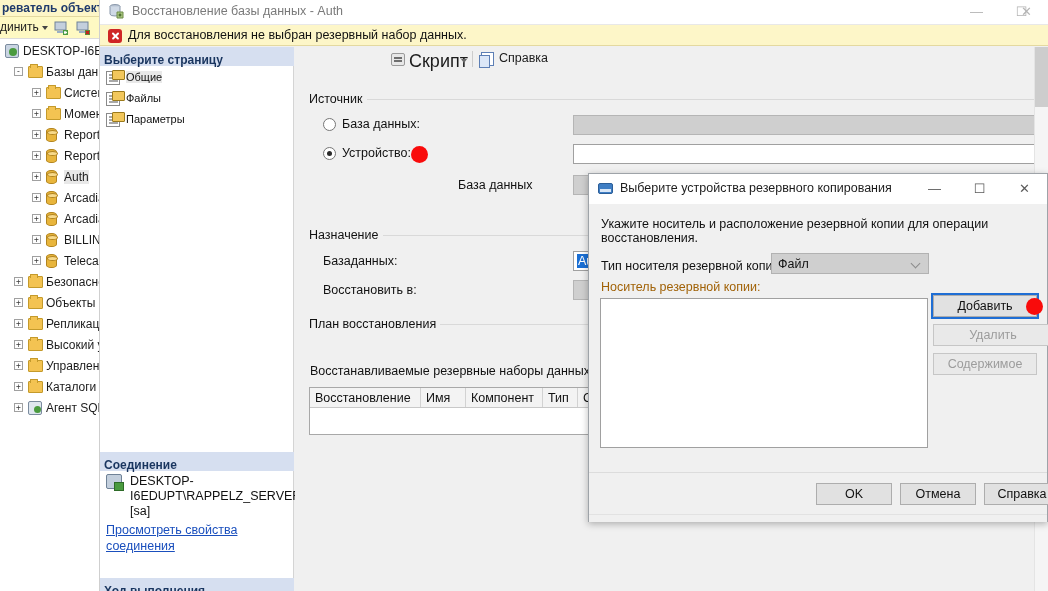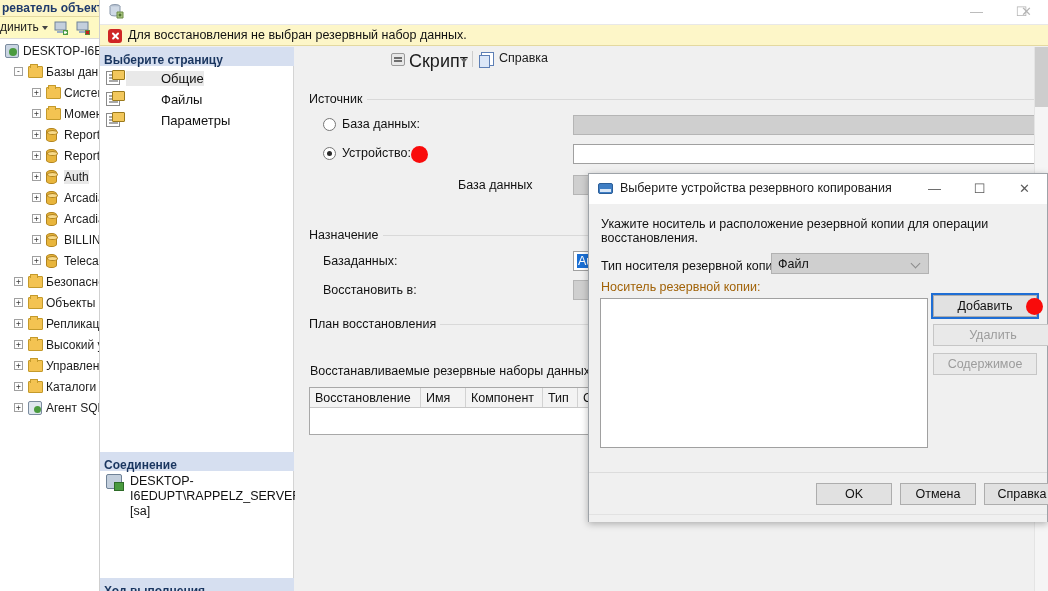--- a/index.html
+++ b/index.html
@@ -153,21 +153,21 @@
   }
   .ico-page::before {
     content: ""; position: absolute; left: 2px; top: 2px; width: 9px; height: 2px;
     background: #a8a8a8; box-shadow: 0 3px 0 #a8a8a8, 0 6px 0 #a8a8a8;
   }
   .ico-page::after {
     content: ""; position: absolute; left: 5px; top: -2px; width: 11px; height: 8px;
     background: #f2c75c; border: 1px solid #9b7a1c; border-radius: 1px;
   }
   .page-label {
-    position: absolute; left: 20px; top: 2px; font-size: 13px; color: #111; padding-left: 35px;
+    position: absolute; left: 20px; top: 2px; font-size: 11px; color: #111;
   }
   .page-item.active .page-label { background: #e9e9e9; }
 
   #conn-host {
     position: absolute; left: 30px; top: 427px; width: 160px;
     font-size: 12.5px; color: #111; line-height: 15px;
   }
   #ico-conn {
     position: absolute; left: 6px; top: 427px; width: 16px; height: 15px;
     background: #c3cfdd; border: 1px solid #6f8297; border-radius: 2px;
@@ -477,20 +477,21 @@
 
     <div id="rw-titlebar">
       <div id="rw-title-icon">
         <svg width="16" height="15" viewBox="0 0 16 15">
           <ellipse cx="6" cy="2.5" rx="5" ry="2" fill="#b8c4d4" stroke="#8a98aa"></ellipse>
           <path d="M1 2.5 L1 10 a5 2 0 0 0 10 0 L11 2.5" fill="#cfd9e6" stroke="#8a98aa"></path>
           <path d="M8 8 l6 0 l0 6 l-6 0 z" fill="#a9c87f" stroke="#6d8a48"></path>
           <path d="M9.5 11 l3 0 M11 9.5 l0 3" stroke="#3c5c24" stroke-width="1.2"></path>
         </svg>
       </div>
+      <div id="rw-title-text">Восстановление базы данных - Auth</div>
       <div class="wc-btn" id="rw-min">—</div>
       <div class="wc-btn" id="rw-max">☐</div>
       <div class="wc-btn" style="left:904px">✕</div>
     </div>
 
     <div id="rw-warnbar">
       <div id="rw-warn-icon"></div>
       <div id="rw-warn-text">Для восстановления не выбран резервный набор данных.</div>
     </div>
 
@@ -507,20 +508,21 @@
           </div>
           <div class="page-item" style="top: 64px;">
             <div class="ico-page"></div>
             <div class="page-label">Параметры</div>
           </div>
         </div>
 
       <div class="pane-header" style="top:405px">Соединение</div>
       <div id="ico-conn"></div>
       <div id="conn-host">DESKTOP-I6EDUPT\RAPPELZ_SERVER [sa]</div>
+      <div id="conn-link">Просмотреть свойства соединения</div>
 
       <div class="pane-header" style="top:531px">Ход выполнения</div>
 
     </div>
 
     <div id="rw-content">
 
       <div id="rw-toolbar">
         <div id="tb-script">
           <div id="ico-script"></div>

